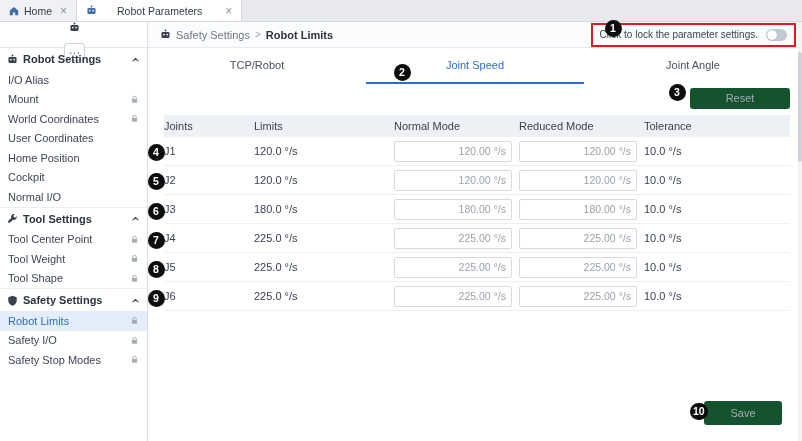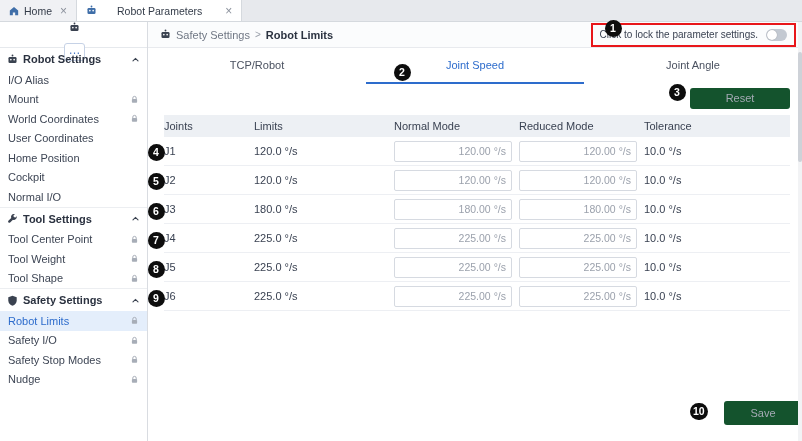--- a/index.html
+++ b/index.html
@@ -54,21 +54,21 @@
   .ptabs { display:flex; height:36px; flex-shrink:0; }
   .ptab { flex:1; display:flex; align-items:center; justify-content:center; color:#4a5160;
           border-bottom:2px solid transparent; cursor:pointer; }
   .ptab.active { color:#2d6ccc; border-bottom-color:#2d6ccc; }
 
   .toolbar { height:28px; display:flex; justify-content:flex-end; align-items:center;
              padding:0 12px; flex-shrink:0; }
   .btn { background:#14532d; color:#a4aab4; border:none; border-radius:3px; font-size:11px;
          font-family:inherit; }
   .btn-reset { width:100px; height:21px; }
-  .btn-save { position:absolute; right:0; bottom:16px; width:78px; height:24px; }
+  .btn-save { position:absolute; right:20px; bottom:16px; width:78px; height:24px; }
 
   .table { margin:3px 12px 0 16px; }
   .thead { display:flex; align-items:center; height:22px; background:#edf0f4; color:#3a4252; }
   .trow { display:flex; align-items:center; height:29px; border-bottom:1px solid #edeff3; background:#fff; }
   .c-joints { width:90px; }
   .c-limits { width:140px; }
   .c-normal { width:125px; display:flex; align-items:center; }
   .c-reduced { width:125px; display:flex; align-items:center; }
   .c-tol { width:145px; }
   .cell-input { width:118px; height:21px; border:1px solid #d6dae1; border-radius:2px; background:#fff;
@@ -257,29 +257,20 @@
     <span class="item-label">Safety I/O</span>
     <span class="lock js-icon">
                 <svg width="9" height="9" viewBox="0 0 10 10">
                   <path d="M3.1 4.6 V3.4 a1.9 1.9 0 0 1 3.8 0 V4.6" fill="none" stroke="currentColor" stroke-width="1.1"></path>
                   <rect x="2.1" y="4.5" width="5.8" height="4.2" rx="0.9" fill="currentColor"></rect>
                 </svg>
               </span>
   </div>
             <div class="item">
     <span class="item-label">Safety Stop Modes</span>
-    <span class="lock js-icon">
-                <svg width="9" height="9" viewBox="0 0 10 10">
-                  <path d="M3.1 4.6 V3.4 a1.9 1.9 0 0 1 3.8 0 V4.6" fill="none" stroke="currentColor" stroke-width="1.1"></path>
-                  <rect x="2.1" y="4.5" width="5.8" height="4.2" rx="0.9" fill="currentColor"></rect>
-                </svg>
-              </span>
-  </div>
-            <div class="item">
-    <span class="item-label">Nudge</span>
     <span class="lock js-icon">
                 <svg width="9" height="9" viewBox="0 0 10 10">
                   <path d="M3.1 4.6 V3.4 a1.9 1.9 0 0 1 3.8 0 V4.6" fill="none" stroke="currentColor" stroke-width="1.1"></path>
                   <rect x="2.1" y="4.5" width="5.8" height="4.2" rx="0.9" fill="currentColor"></rect>
                 </svg>
               </span>
   </div>
           </div>
   </div>
       </div>

